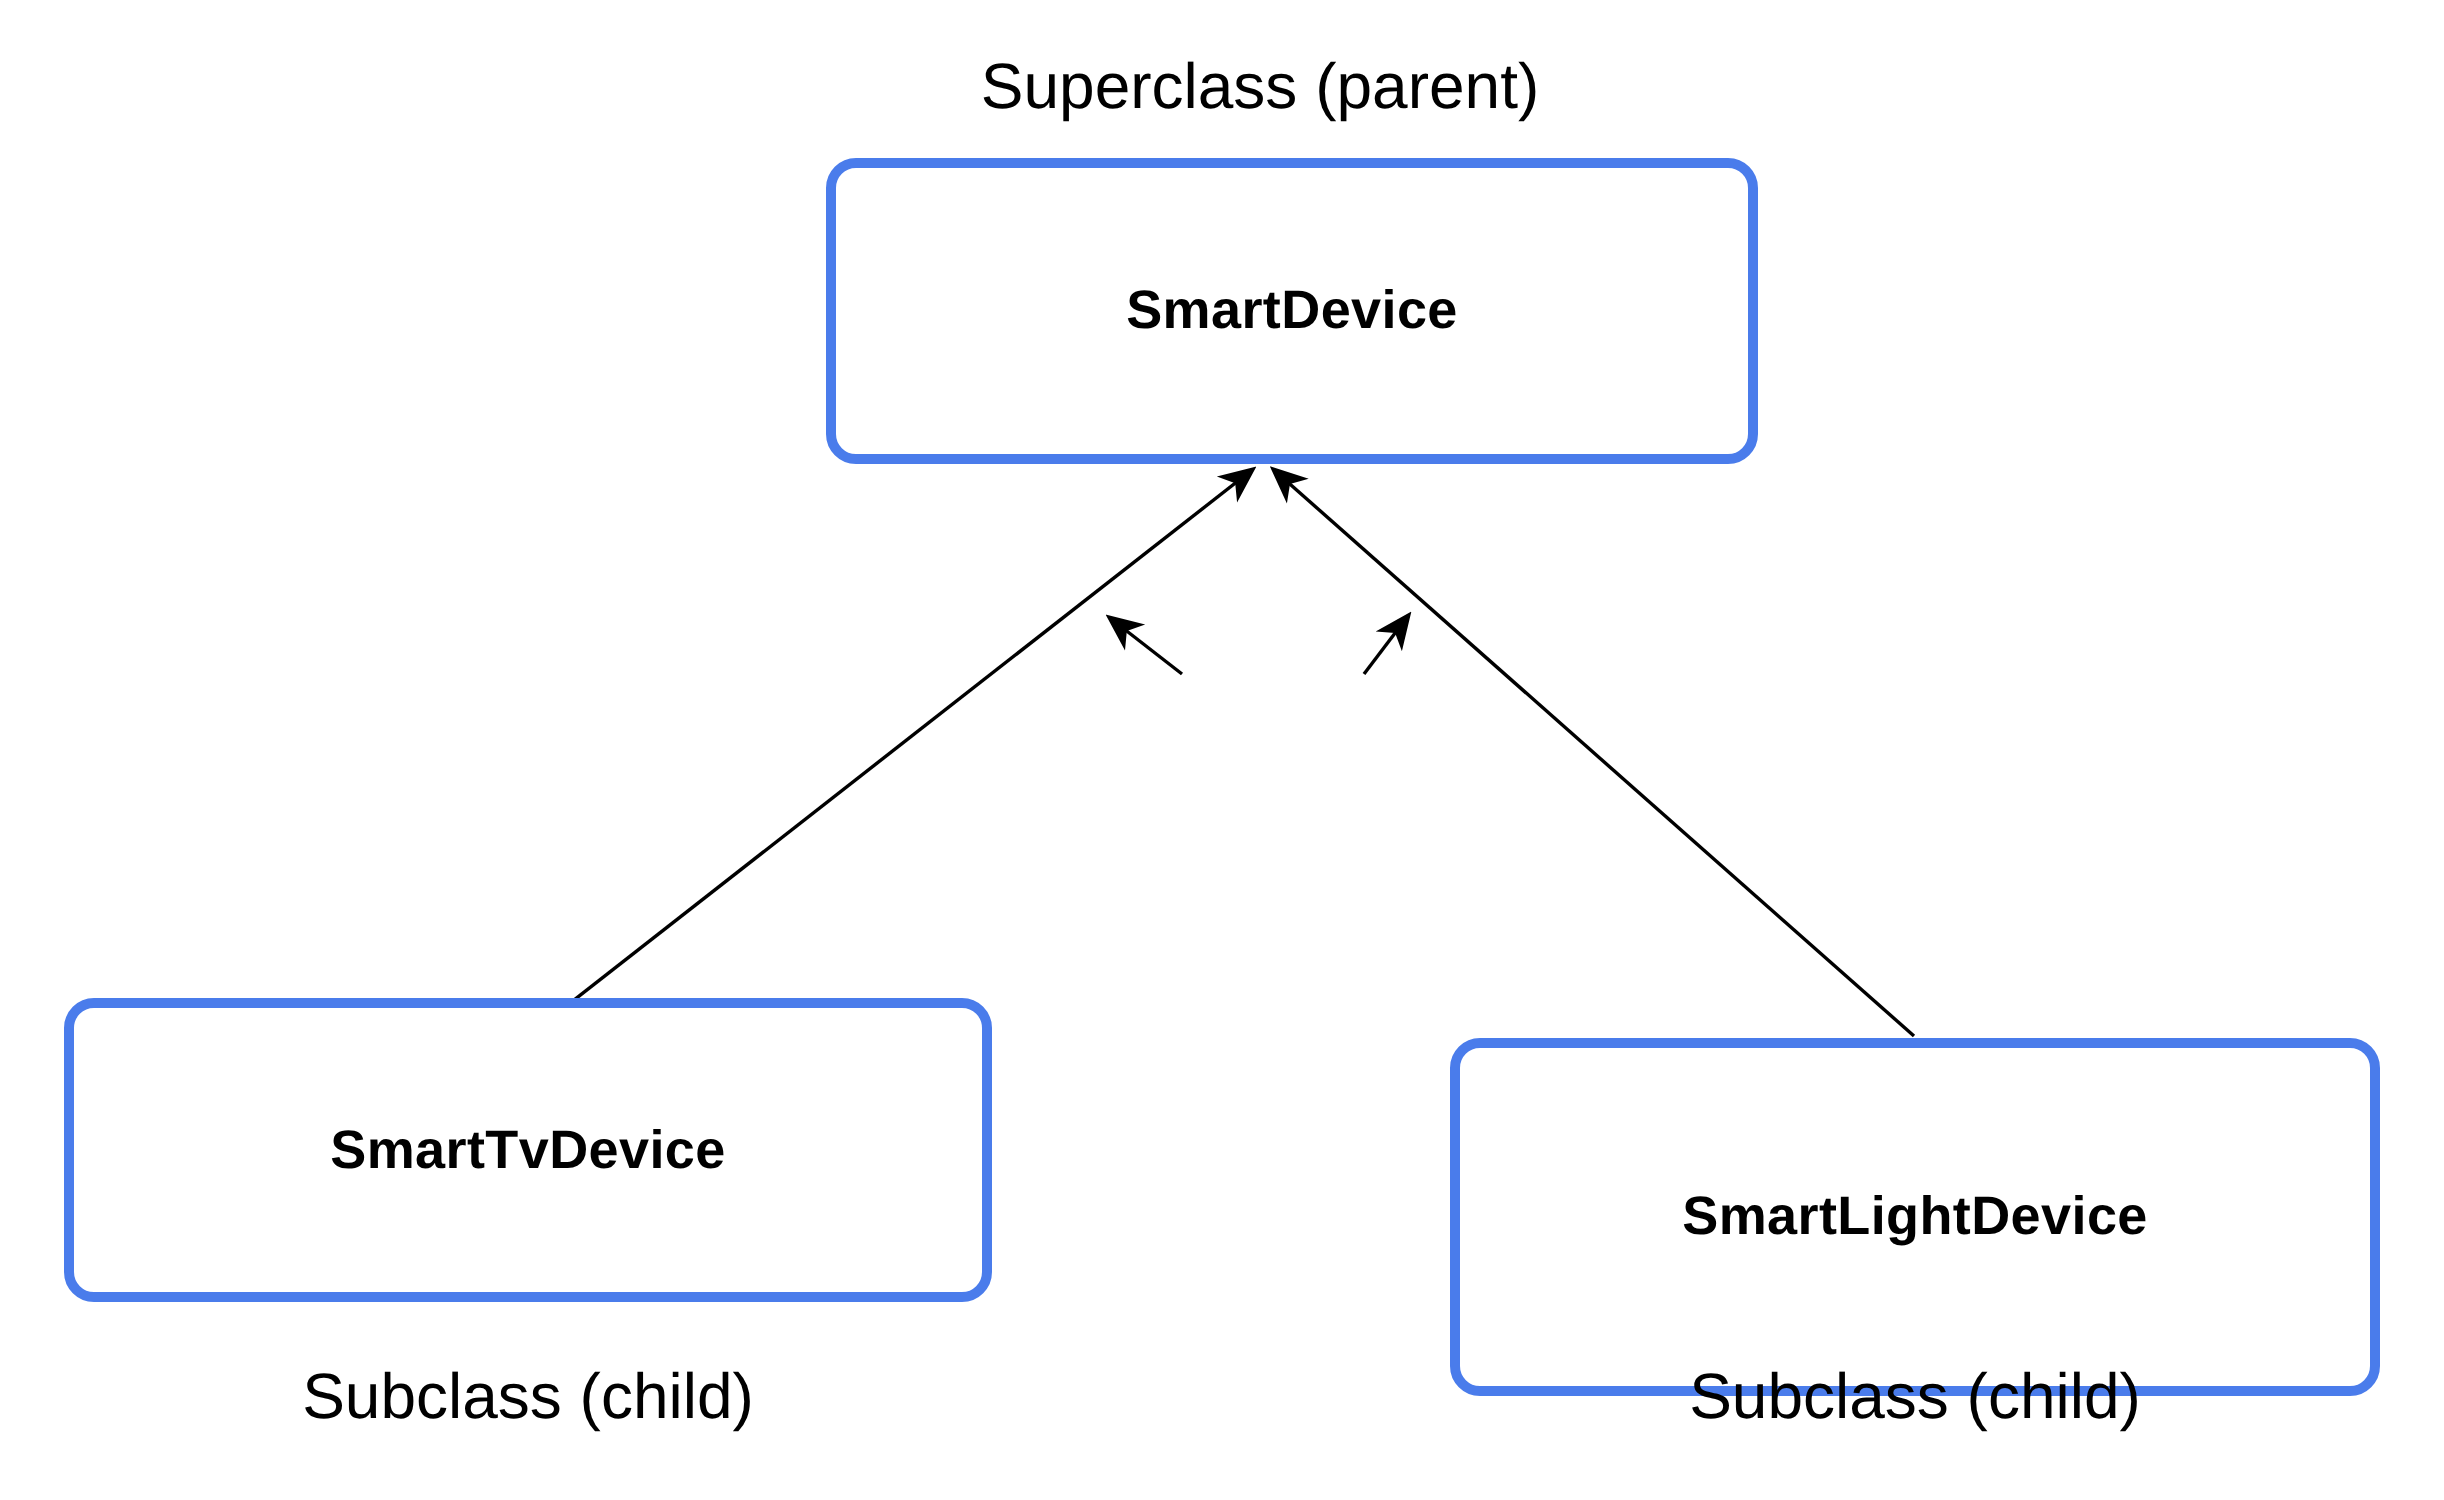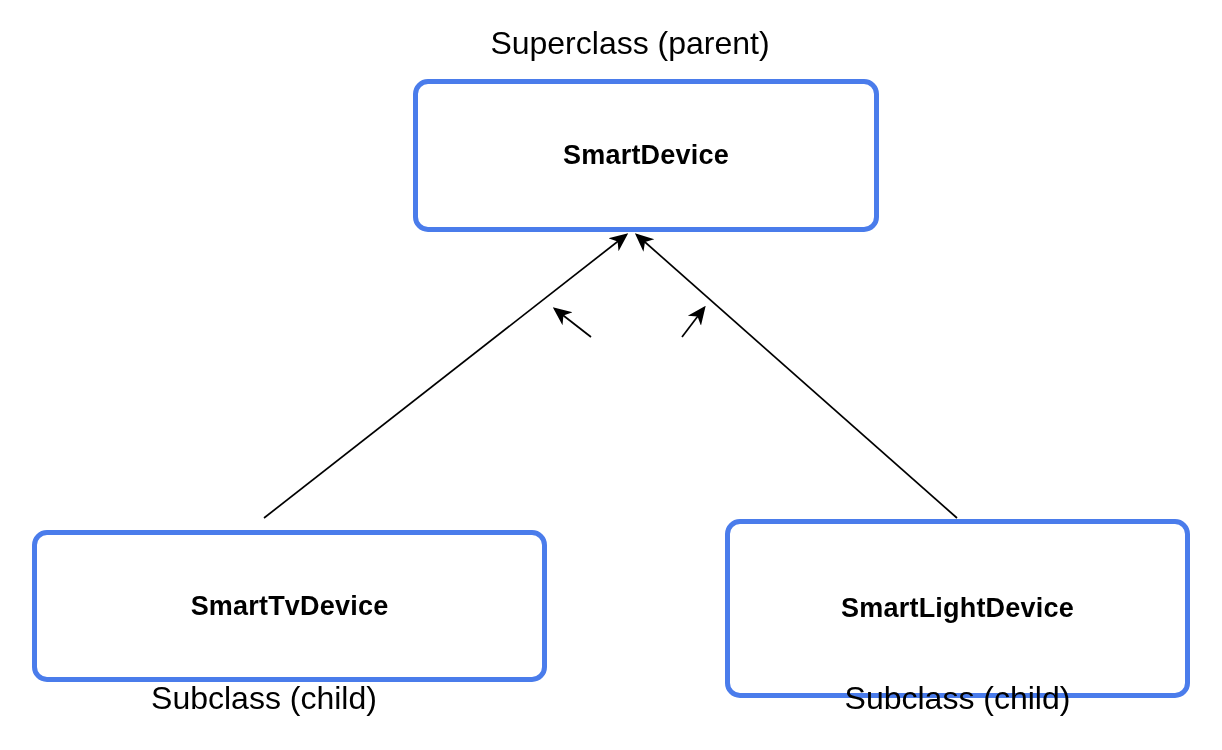--- a/index.html
+++ b/index.html
@@ -41,21 +41,21 @@
     justify-content: center;
   }
   .box-title {
     font-size: 27px;
     font-weight: 600;
     letter-spacing: 0.2px;
     color: var(--text);
   }
 
   .superclass-box { left: 397px; top: 79px;  width: 466px; height: 153px; margin-left: 16px; }
-  .subclass-box-left  { left: 32px;  top: 530px; width: 515px; height: 152px; }
+  .subclass-box-left  { left: 32px;  top: 499px; width: 464px; height: 152px; }
   .subclass-box-right { left: 725px; top: 519px; width: 465px; height: 179px; }
 
   .subclass-label-left  { left: 32px;  top: 683px; width: 464px; }
   .subclass-label-right { left: 725px; top: 683px; width: 465px; }
 
   .inheritance-label { left: 529px; top: 333px; width: 200px; }
 
   .arrows {
     position: absolute;
     left: 0; top: 0;

